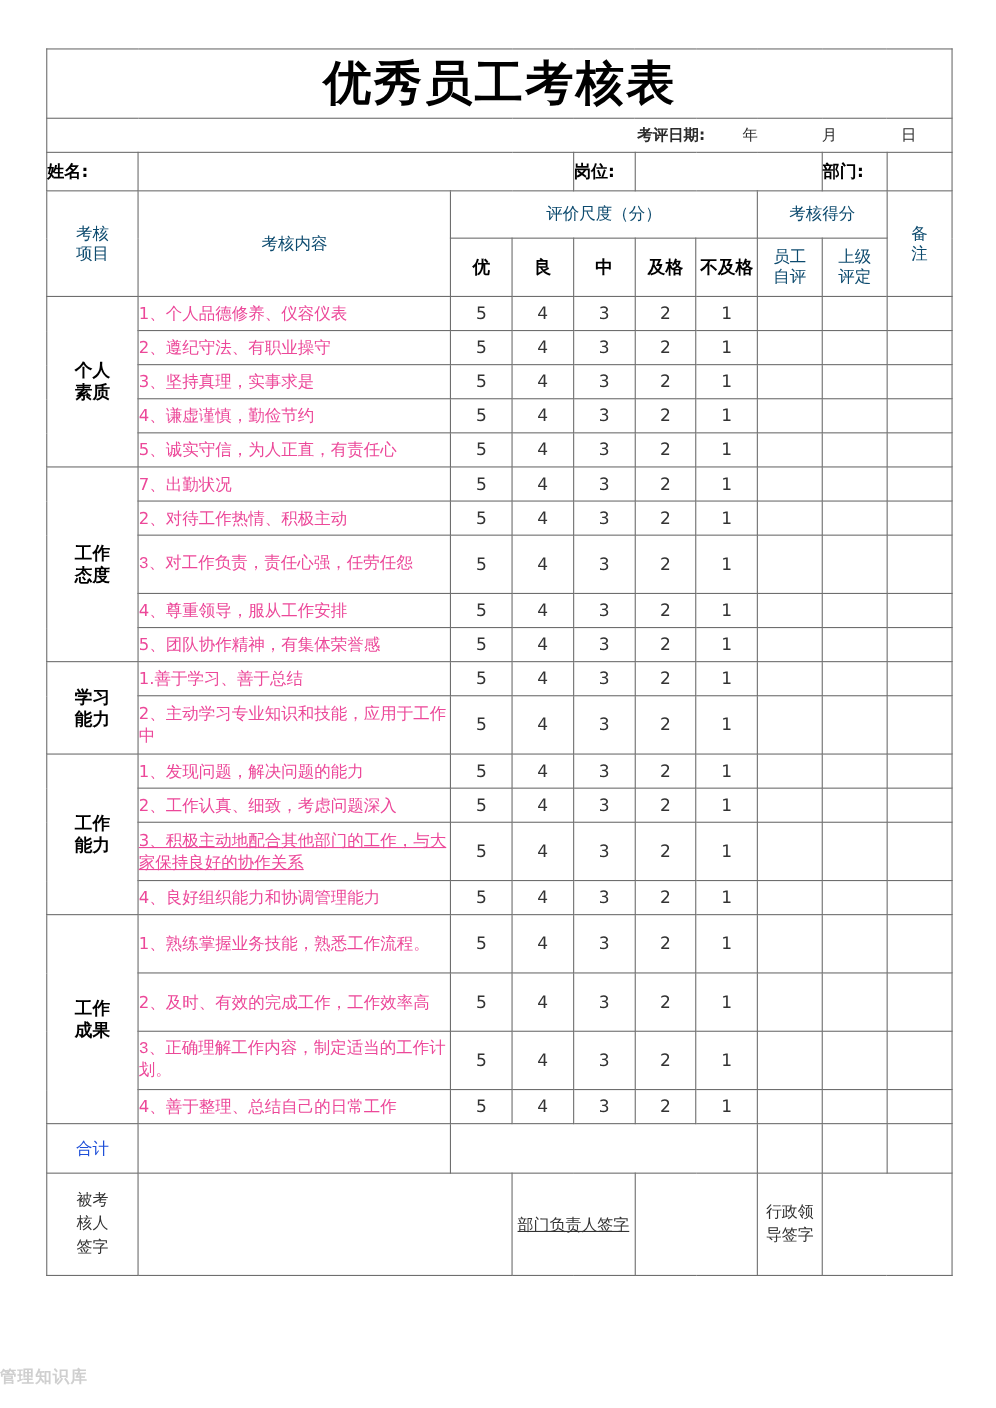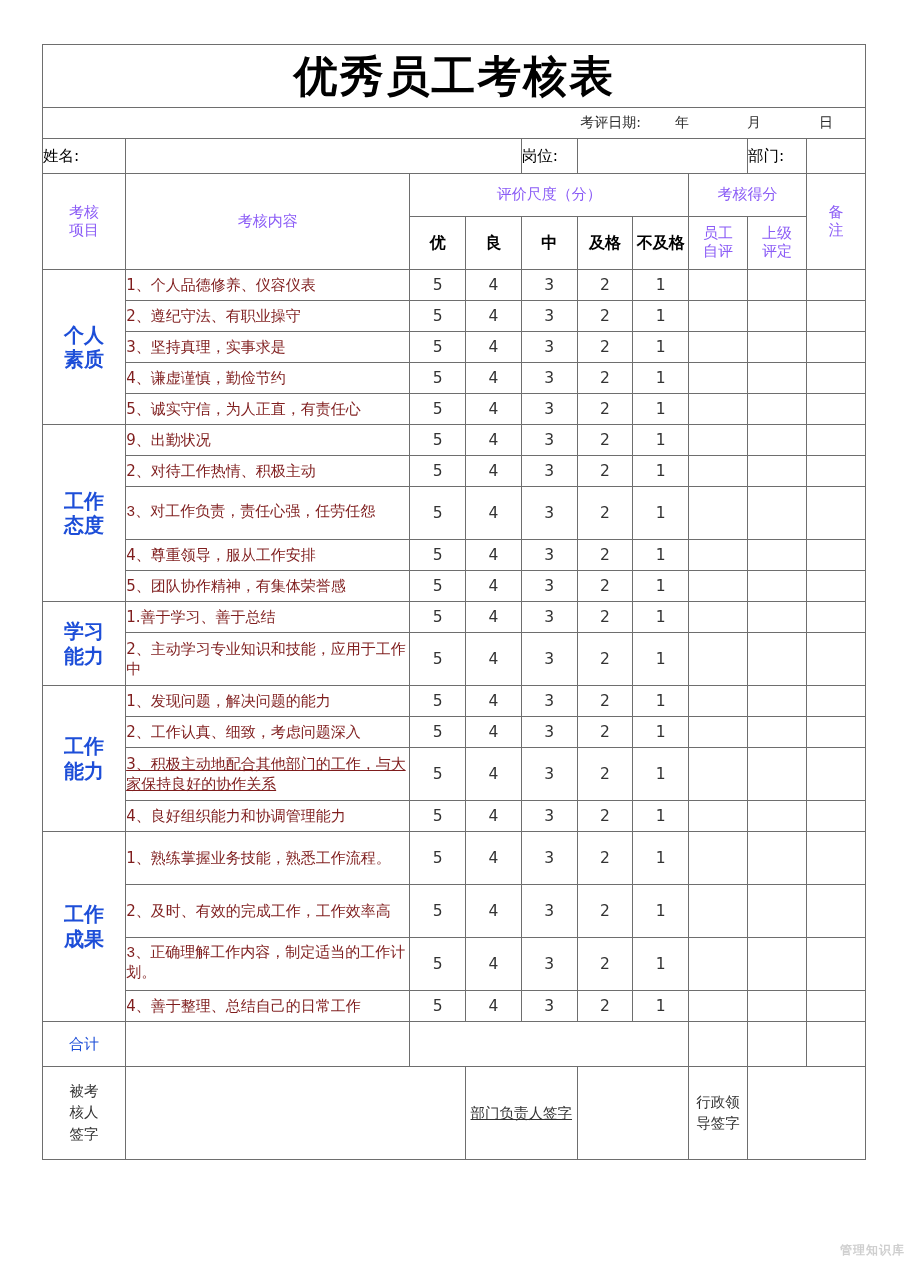--- a/index.html
+++ b/index.html
@@ -54,61 +54,61 @@
   }
 
   
   .date-cell {
     height: 30px;
     text-align: right;
     padding-right: 6px;
     font-size: 14px;
     color: #2b2b2b;
   }
-  .date-cell .dlabel { margin-right: 34px; }
+  .date-cell .dlabel { margin-right: 34px; font-weight: bold; }
   .date-cell .dunit  { display: inline-block; width: 72px; text-align: left; }
   .date-cell .dunit.last { width: 46px; }
 
   
   .info-row td { height: 34px; }
   .lbl-bold {
-    font-weight: normal;
+    font-weight: bold;
     font-size: 15.5px;
     padding-left: 7px;
     color: #000;
   }
 
   
   .hdr {
     text-align: center;
     font-size: 15px;
-    color: #8b5cf6;
+    color: #0c4a6e;
     line-height: 1.18;
   }
   .hdr-b {
     text-align: center;
     font-size: 16px;
     font-weight: bold;
     color: #000;
     line-height: 1.15;
   }
 
   
   .sect {
     text-align: center;
     font-weight: bold;
-    font-size: 20px;
+    font-size: 16px;
     line-height: 1.22;
-    color: #1d4ed8;
+    color: #000000;
   }
   .content {
     font-size: 15px;
     padding: 3px 5px 3px 8px;
     line-height: 1.34;
-    color: #7f1d1d;
+    color: #ec4899;
     text-align: left;
   }
   .score {
     text-align: center;
     font-size: 15.5px;
     color: #333;
   }
   .r1 { height: 31px; }
   .r2 { height: 52px; }
 
@@ -130,22 +130,22 @@
     font-size: 14.5px;
     color: #333;
     text-decoration: underline;
   }
 
   .watermark {
     position: absolute;
     left: 0;
     top: 1242px;
     width: 905px;
-    text-align: right;
-    font-size: 12px;
+    text-align: left;
+    font-size: 15px;
     font-weight: bold;
     letter-spacing: 1px;
     color: #cfcfcf;
   }
 </style>
 </head>
 <body>
 
 <div class="page">
   <table class="form">
@@ -269,21 +269,21 @@
           <td class="score">4</td>
           <td class="score">3</td>
           <td class="score">2</td>
           <td class="score">1</td>
           <td></td>
           <td></td>
           <td></td>
         </tr>
         <tr class="r1">
           <td class="sect" rowspan="5"><span>工作</span><br><span>态度</span></td>
-          <td class="content">9、出勤状况</td>
+          <td class="content">7、出勤状况</td>
           <td class="score">5</td>
           <td class="score">4</td>
           <td class="score">3</td>
           <td class="score">2</td>
           <td class="score">1</td>
           <td></td>
           <td></td>
           <td></td>
         </tr>
         <tr class="r1">

